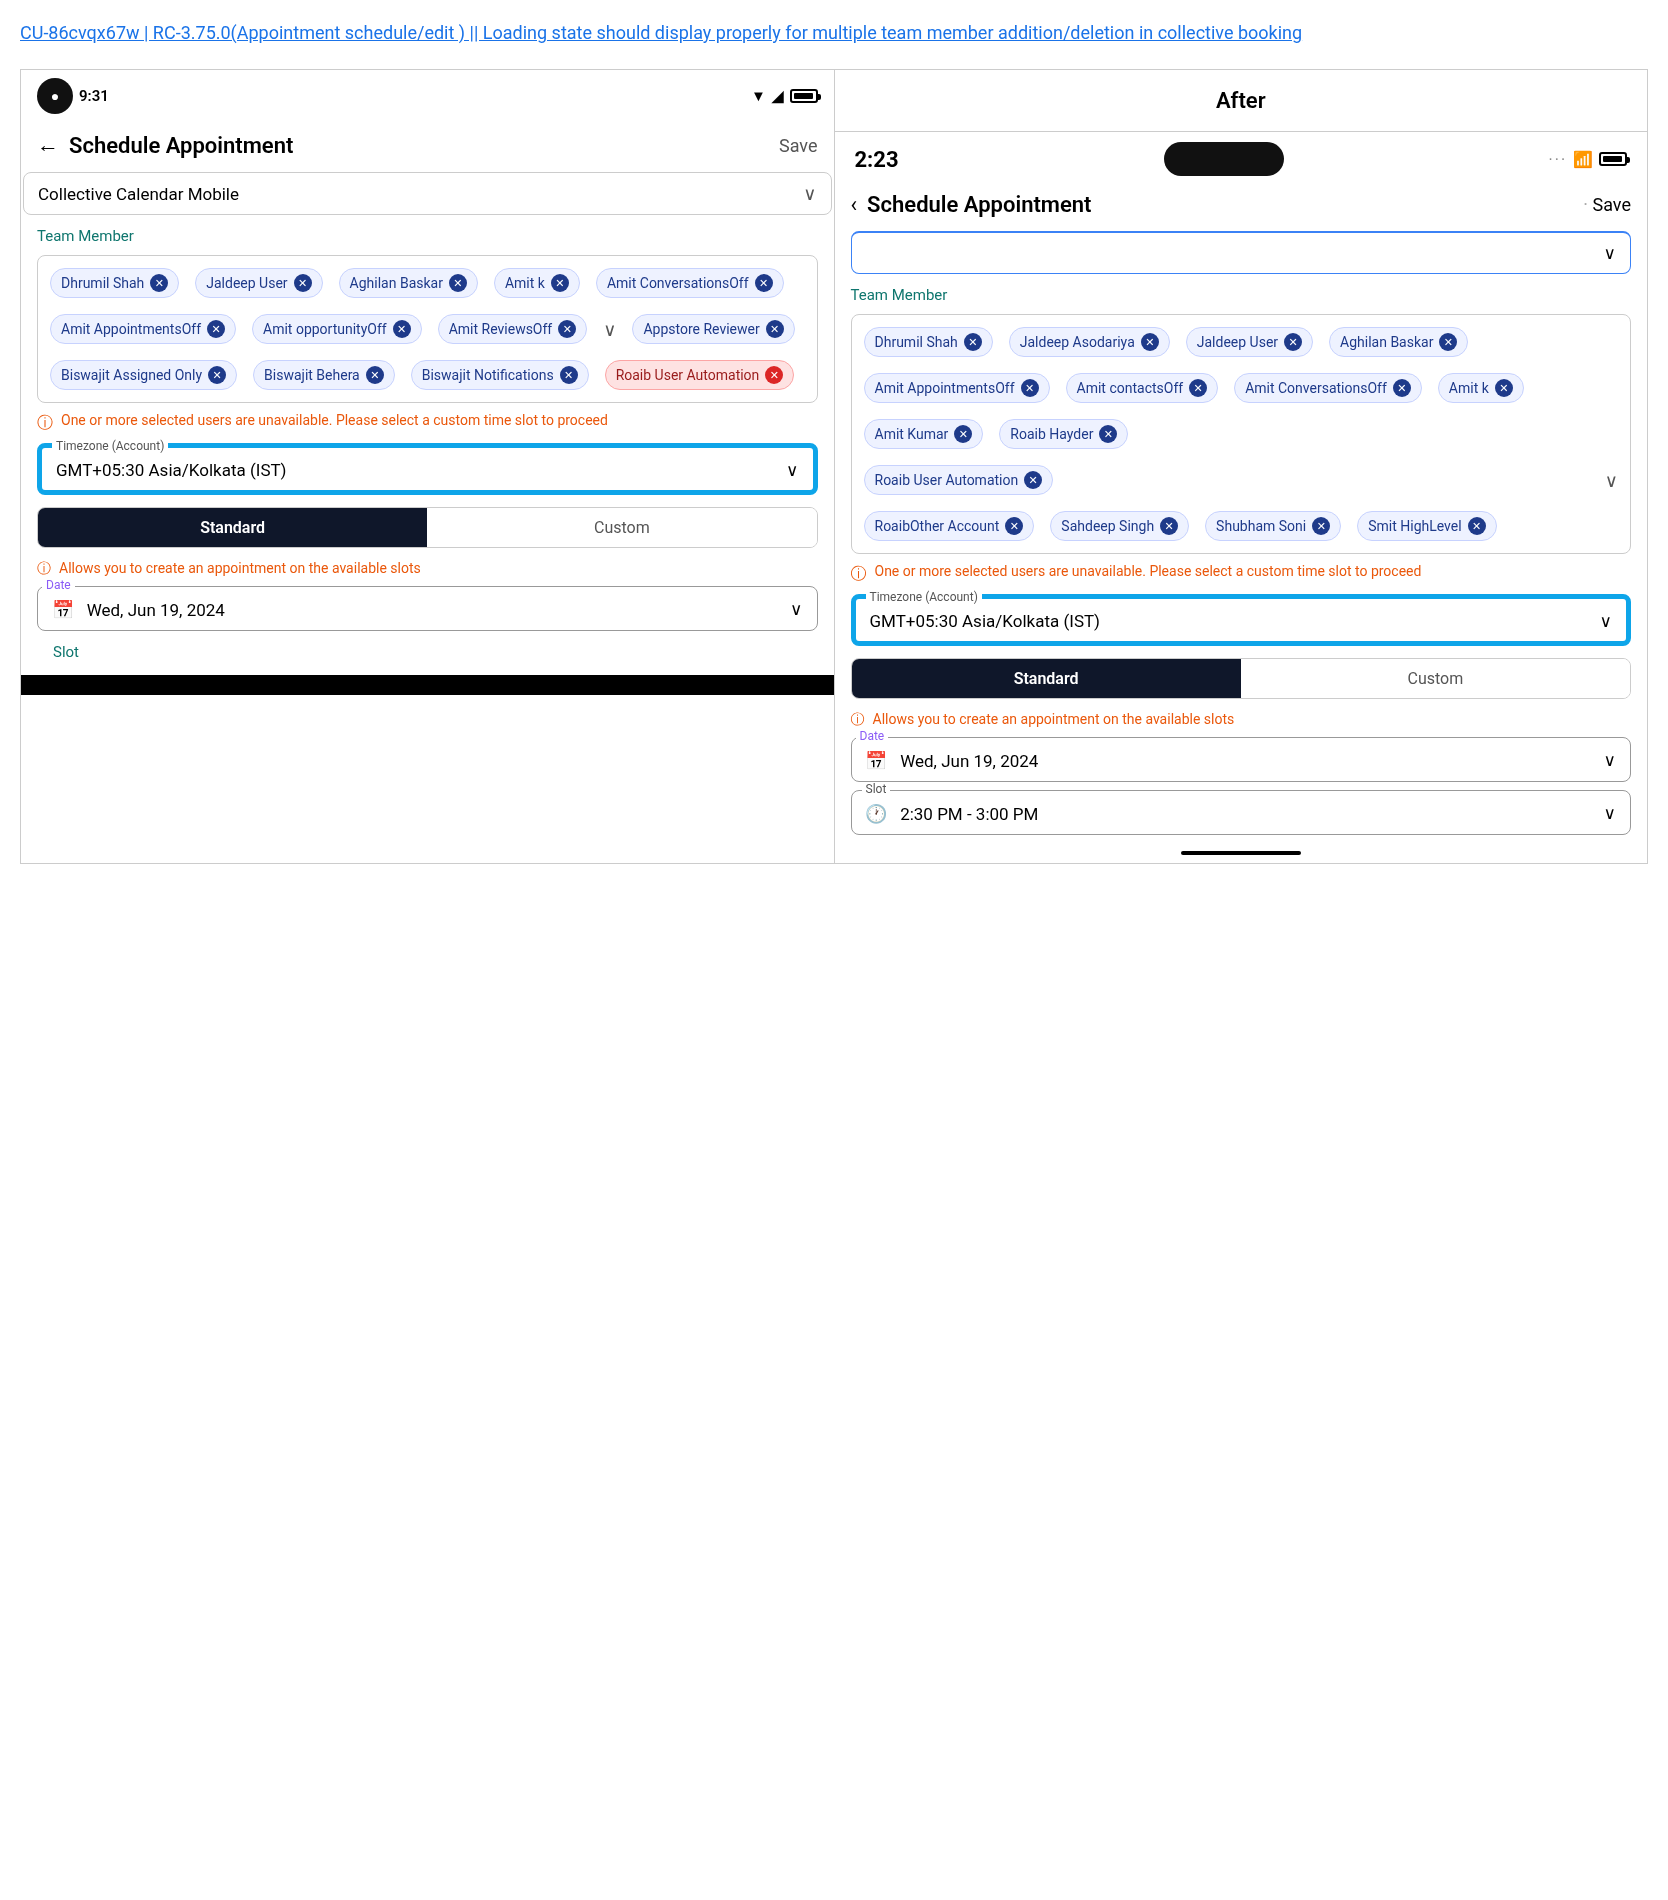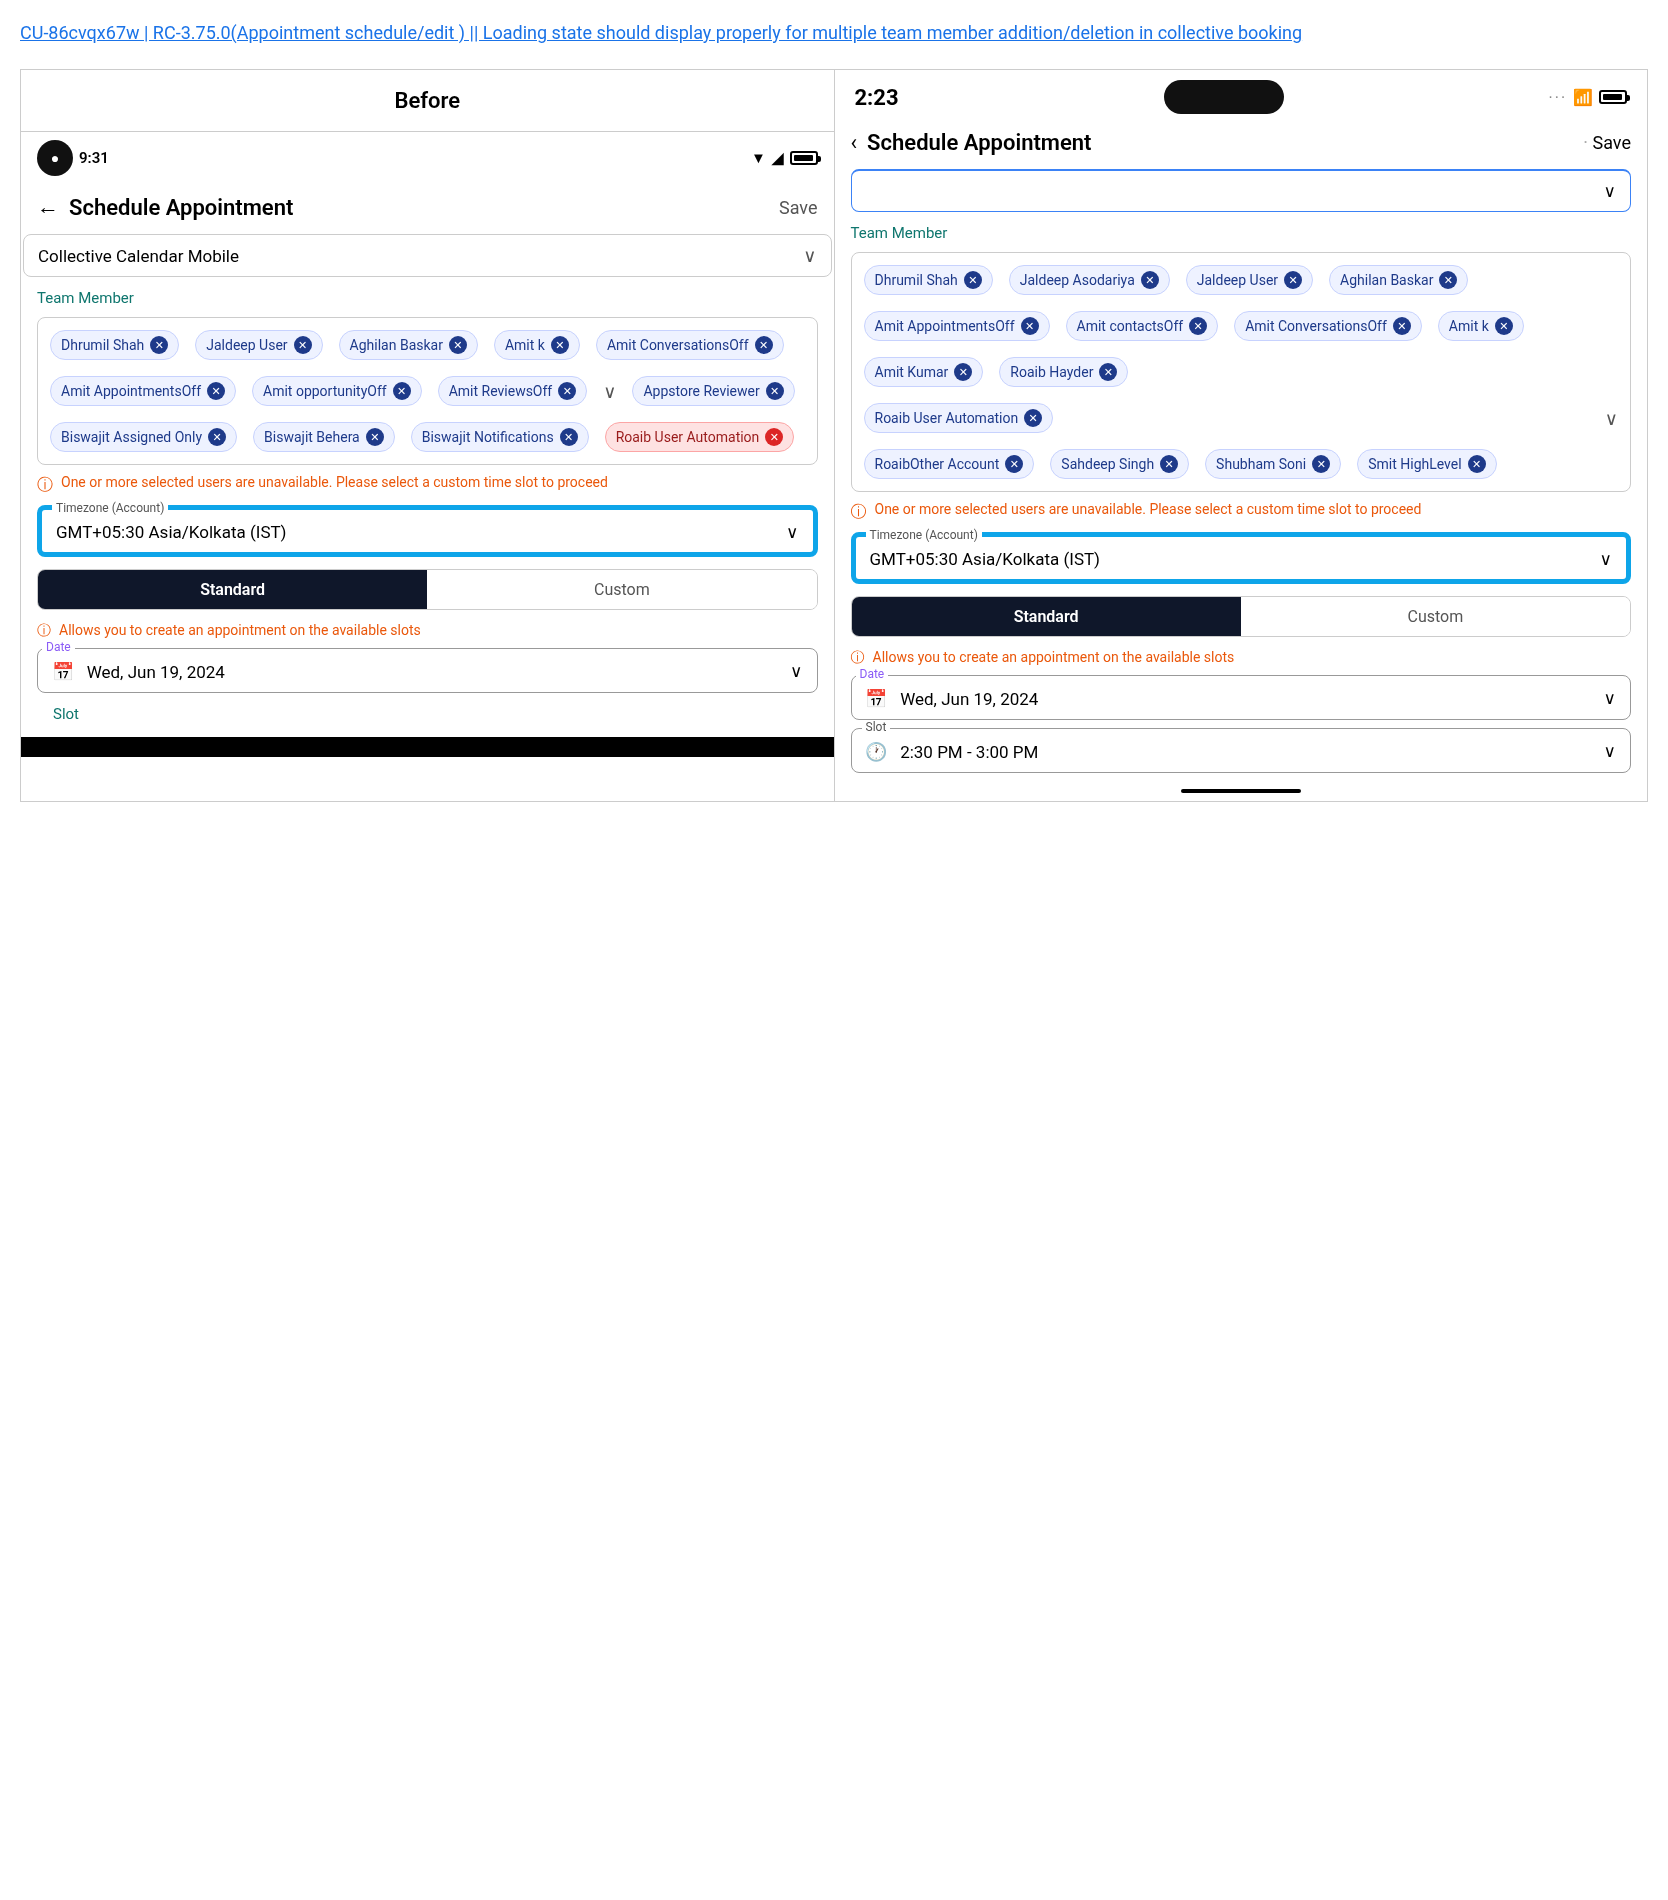--- a/index.html
+++ b/index.html
@@ -345,21 +345,20 @@
     .dots-icon { letter-spacing: 2px; font-size: 16px; color: #888; }
   </style>
 </head>
 <body>
 
 <a class="page-link">CU-86cvqx67w | RC-3.75.0(Appointment schedule/edit ) || Loading state should display properly for multiple team member addition/deletion in collective booking</a>
 
 <div class="comparison-container">
 
   <div class="panel">
-    <div class="panel-header">Before</div>
 
     <div class="mobile-frame">
 
       <div class="status-bar">
         <div class="status-bar-left">
           <div class="avatar-circle">●</div>
           <span>9:31</span>
         </div>
         <div class="status-bar-right">
           <span>▼</span>
@@ -484,20 +483,21 @@
         </div>
       </div>
 
       <div class="section-label" style="margin: 8px 16px 4px;">Slot</div>
 
       <div class="bottom-bar"></div>
     </div>
   </div>
 
   <div class="panel">
+    <div class="panel-header">After</div>
 
     <div class="mobile-frame">
 
       <div class="status-bar-after">
         <span class="status-time">2:23</span>
         <div class="pill-shape"></div>
         <div class="status-icons">
           <span class="dots-icon">···</span>
           <span class="wifi-icon">📶</span>
           <div class="battery-rect">

